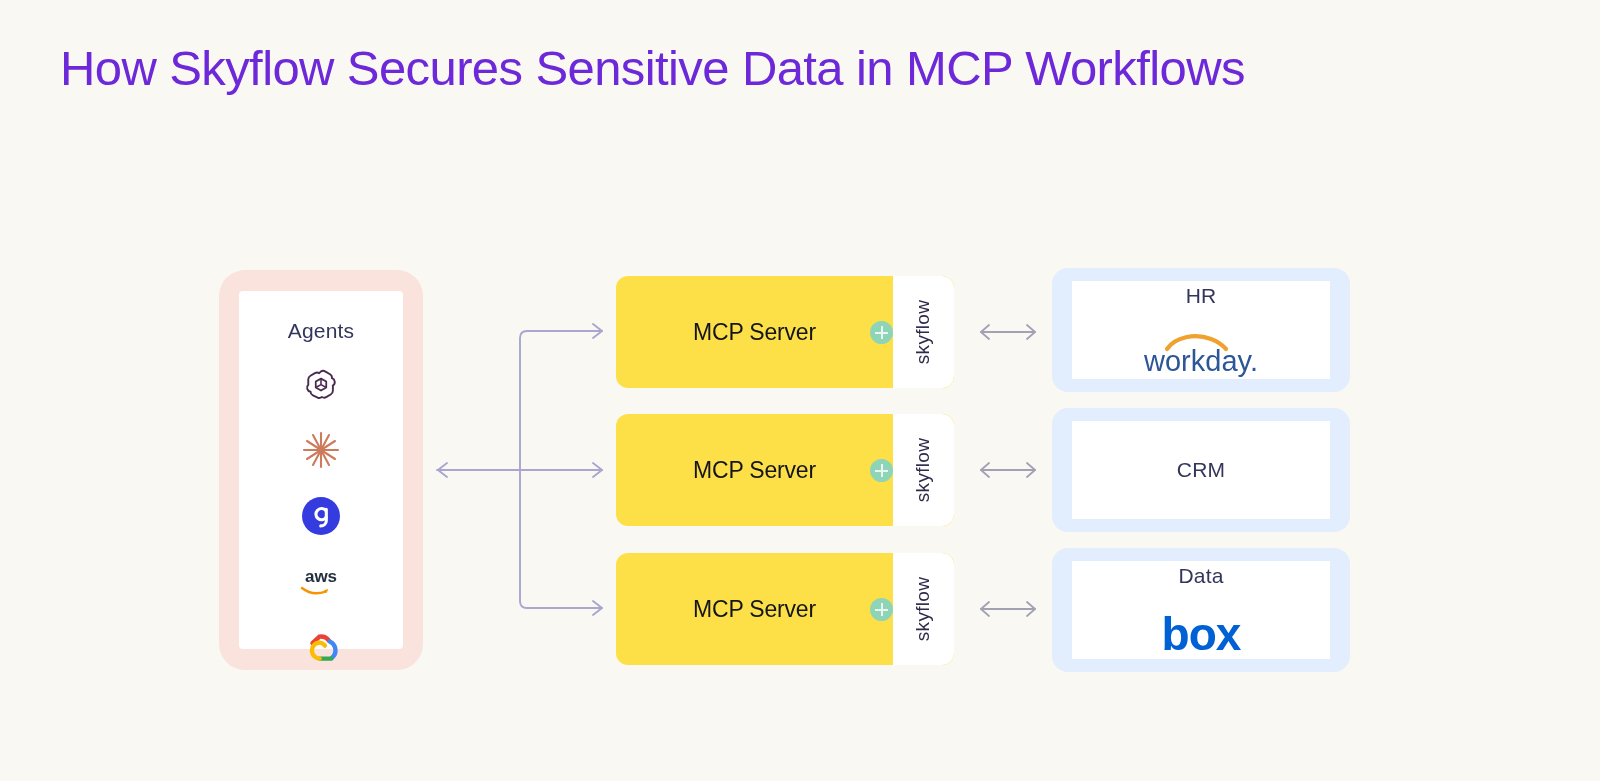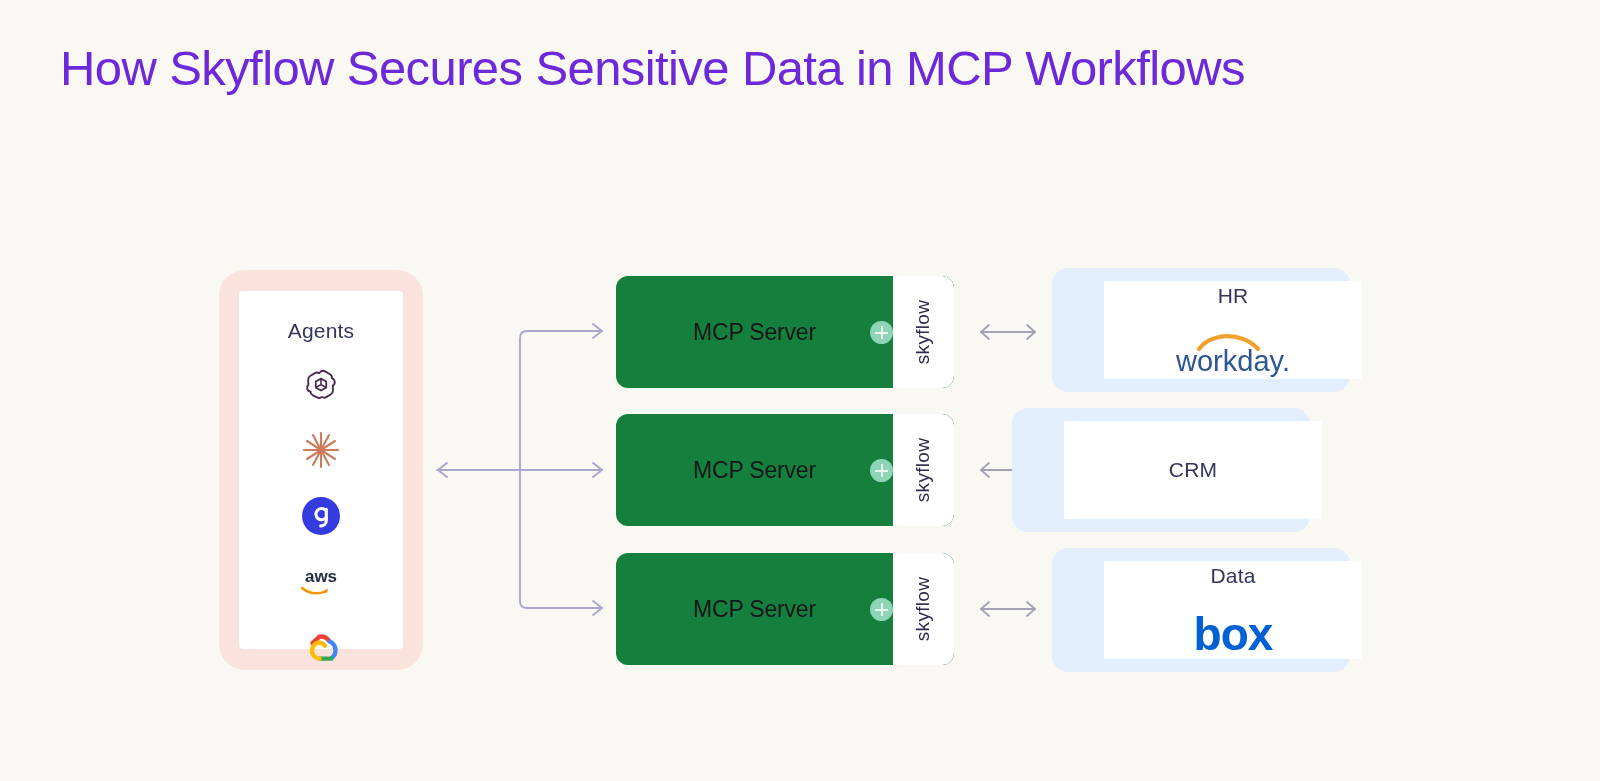--- a/index.html
+++ b/index.html
@@ -76,21 +76,21 @@
     justify-content: center;
   }
 
   
   .mcp-card {
     position: absolute;
     width: 338px;
     height: 112px;
     border-radius: 12px;
     overflow: hidden;
-    background: #15803d;
+    background: #fde047;
   }
   .mcp-body {
     position: absolute;
     left: 0; top: 0;
     width: 277px;
     height: 112px;
     display: flex;
     align-items: center;
     justify-content: center;
   }
@@ -154,21 +154,20 @@
     left: 20px;
     top: 13px;
     width: 258px;
     height: 98px;
     background: #ffffff;
     display: flex;
     flex-direction: column;
     align-items: center;
     justify-content: center;
     gap: 22px;
-    margin-left: 32px;
   }
   .dest-label {
     font-size: 21px;
     color: #33365c;
     letter-spacing: 0.2px;
   }
   .dest-logo {
     height: 46px;
     display: flex;
     align-items: center;
@@ -325,21 +324,21 @@
       <span class="dest-label">HR</span>
       <span class="dest-logo">
         <svg width="160" height="48" viewBox="0 0 160 48">
           <path fill="none" stroke="#f0a12e" stroke-width="4.2" stroke-linecap="round" d="M46 20c8-12 28-16 44-10 7 2.6 12 6.6 15 10"></path>
           <text x="80" y="42" text-anchor="middle" font-family="Liberation Sans, sans-serif" font-size="29" fill="#2c5697">workday.</text>
         </svg>
       </span>
     </div>
   </div>
 
-  <div class="dest-frame" style="left:1012px; top:408px;">
+  <div class="dest-frame" style="left:1052px; top:408px;">
     <div class="dest-card">
       <span class="dest-label">CRM</span>
     </div>
   </div>
 
   <div class="dest-frame" style="left:1052px; top:548px;">
     <div class="dest-card">
       <span class="dest-label">Data</span>
       <span class="dest-logo">
         <svg width="120" height="50" viewBox="0 0 120 50">

